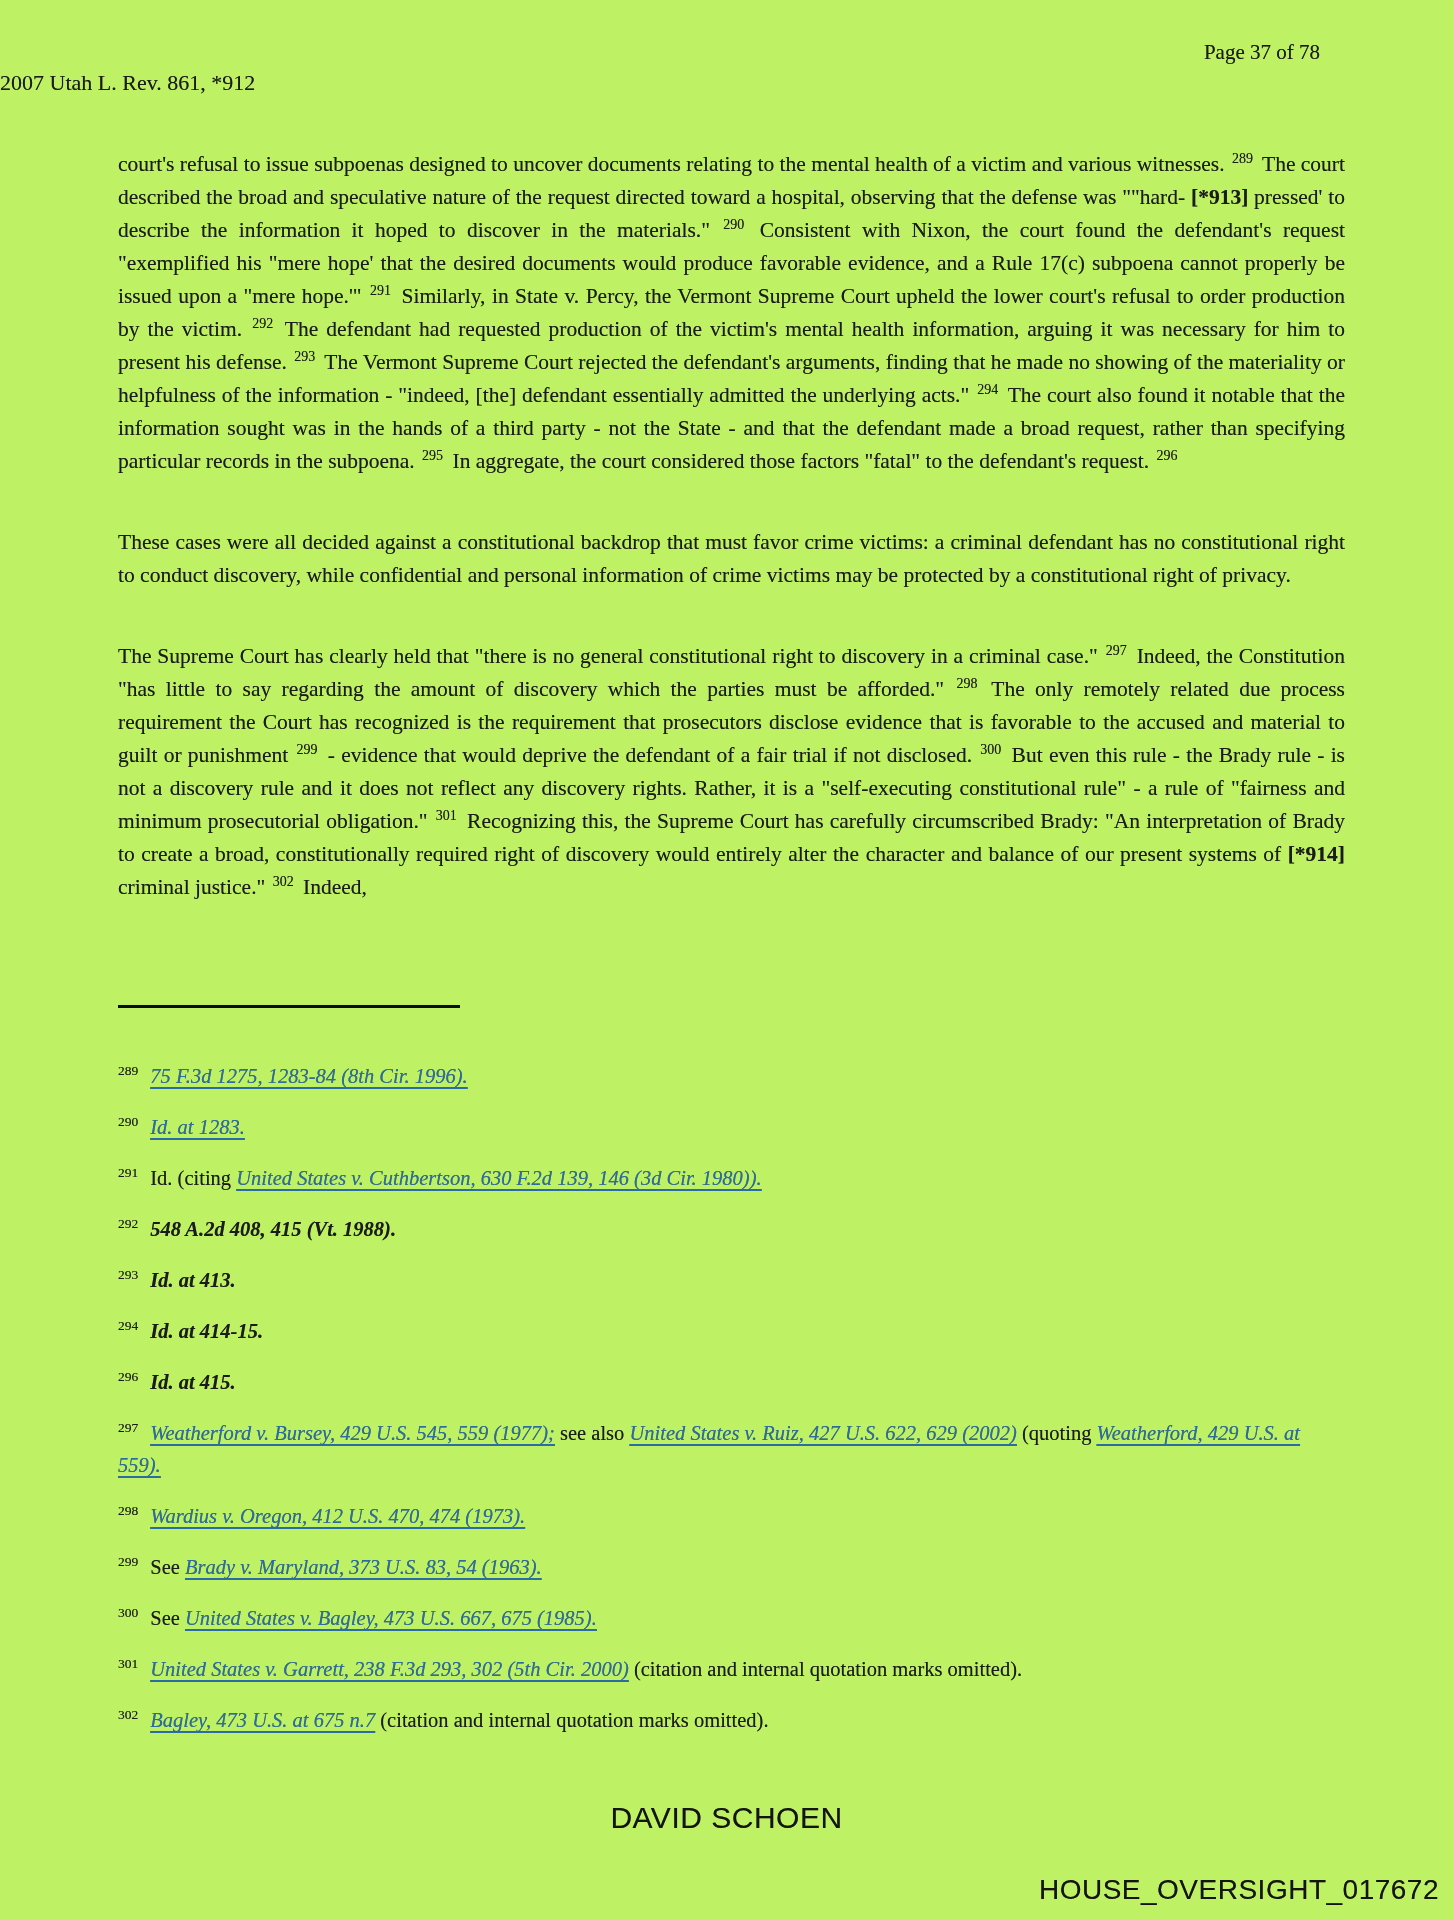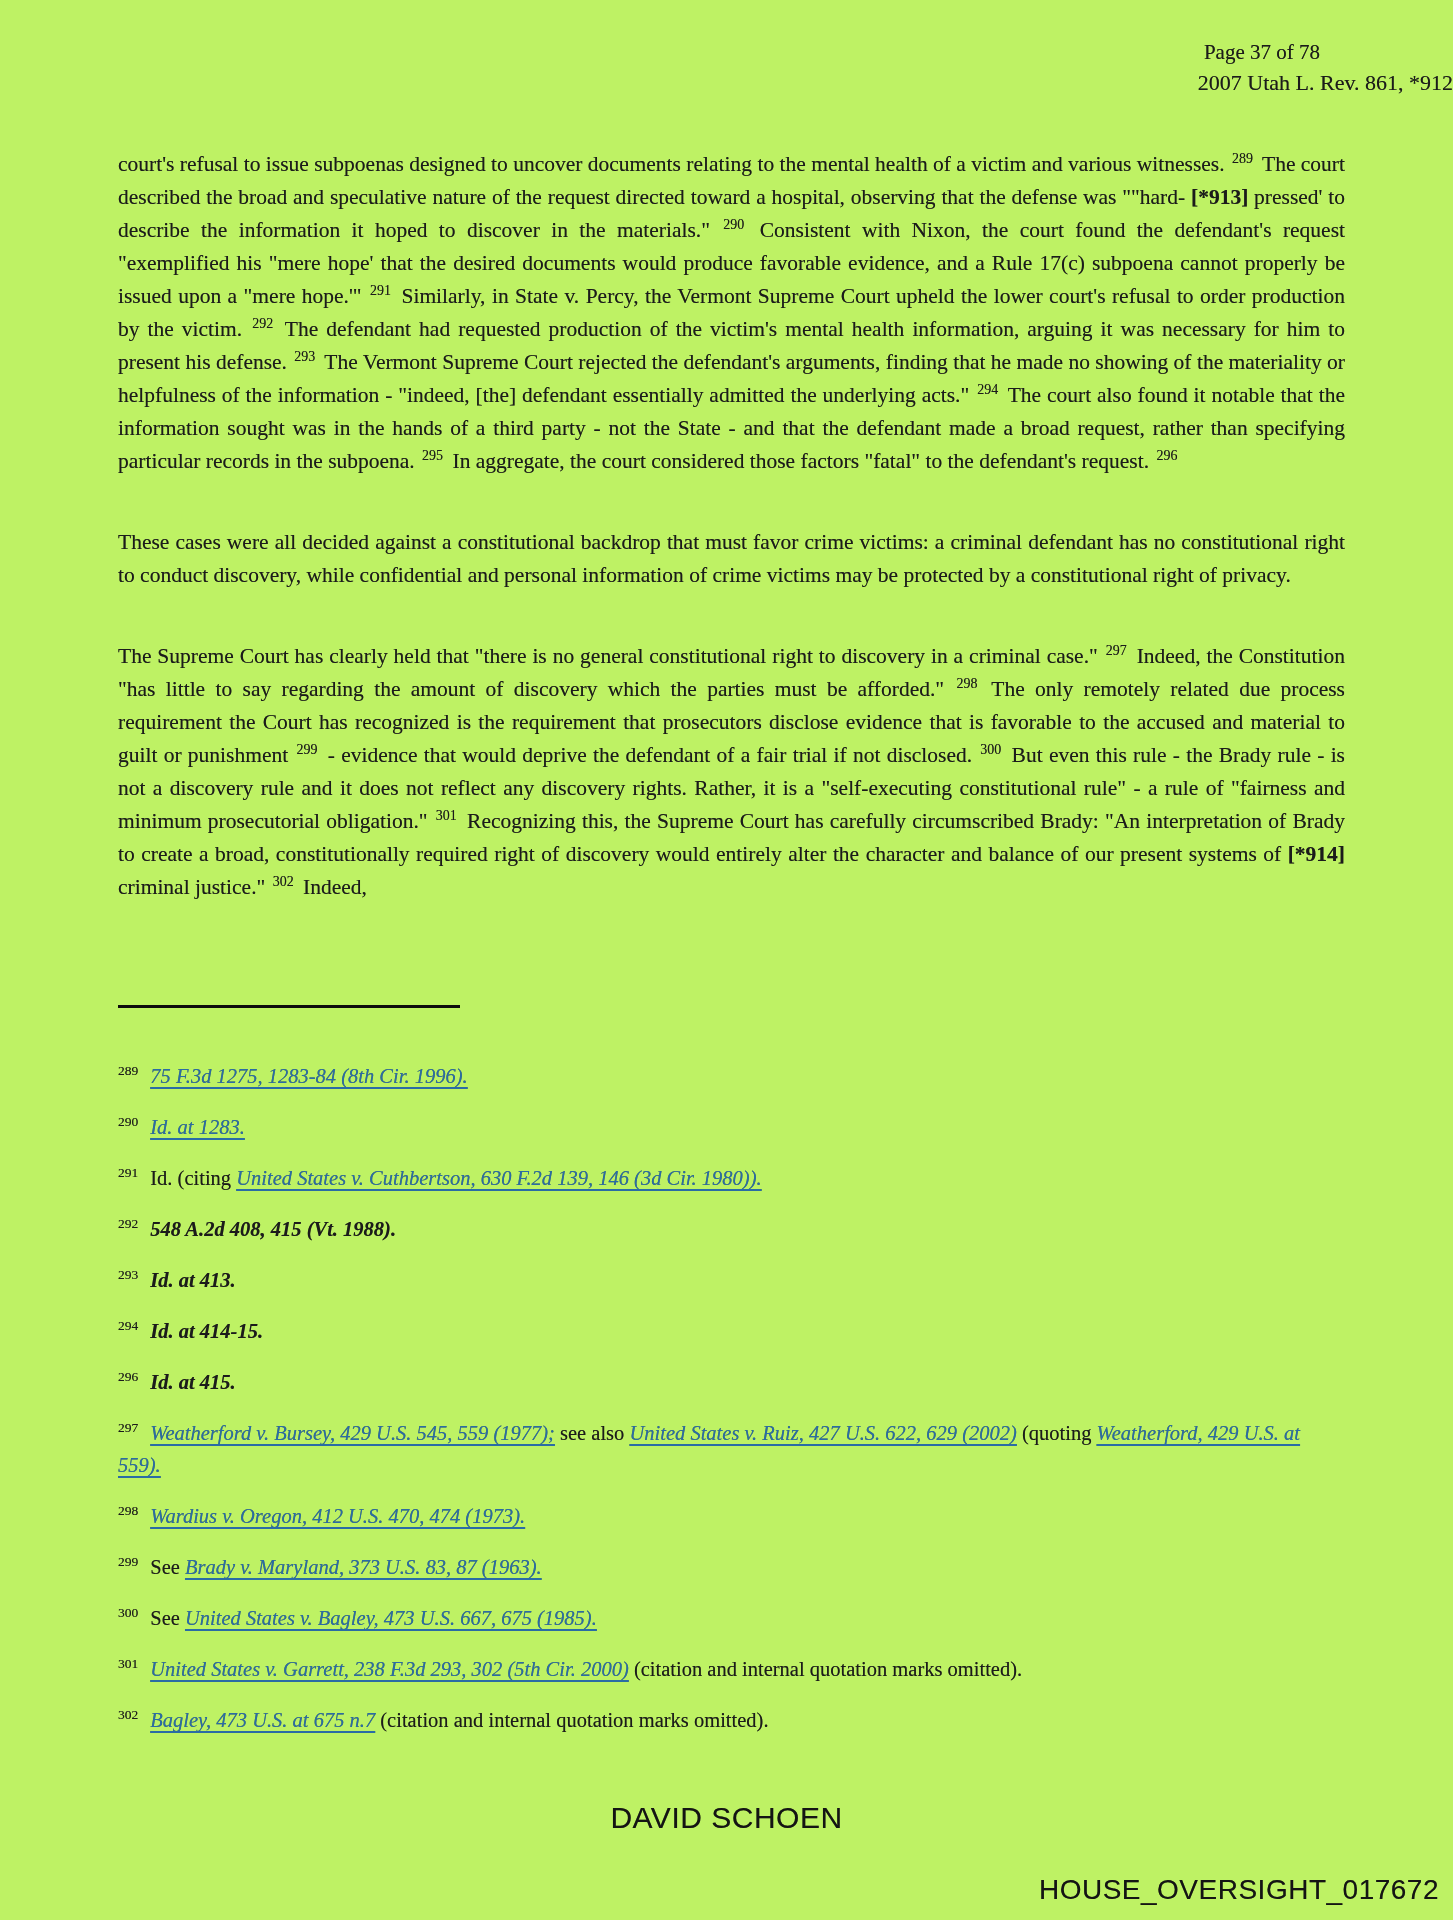--- a/index.html
+++ b/index.html
@@ -8,21 +8,21 @@
     font-family:"Liberation Serif","DejaVu Serif",serif; color:#1b1b1b;
     overflow:hidden;
     text-shadow:0 0 0.5px rgba(0,0,0,0.45);
   }
   .page-number {
     position:absolute; top:40px; right:133px;
     font-size:21px; white-space:nowrap;
   }
   .doc-title {
     position:absolute; top:70px; left:0; width:100%;
-    text-align:right; font-size:22px;
+    text-align:left; font-size:22px;
   }
   .content { position:absolute; top:148px; left:118px; width:1227px; }
   .body-para {
     margin:0 0 48px 0; text-align:justify;
     font-size:21.5px; line-height:33px;
   }
   .sup-ref {
     font-size:14px; line-height:0; vertical-align:super;
     margin:0 4px 0 2px;
   }
@@ -67,21 +67,21 @@
     <div class="fn-list">
         <div class="footnote"><sup class="fn-num">289</sup><span class="fn-body"><a class="cite-link" href="#">75 F.3d 1275, 1283-84 (8th Cir. 1996).</a></span></div>
         <div class="footnote"><sup class="fn-num">290</sup><span class="fn-body"><a class="cite-link" href="#">Id. at 1283.</a></span></div>
         <div class="footnote"><sup class="fn-num">291</sup><span class="fn-body"><span class="run-p">Id. (citing </span><a class="cite-link" href="#">United States v. Cuthbertson, 630 F.2d 139, 146 (3d Cir. 1980)).</a></span></div>
         <div class="footnote"><sup class="fn-num">292</sup><span class="fn-body"><span class="run-bi">548 A.2d 408, 415 (Vt. 1988).</span></span></div>
         <div class="footnote"><sup class="fn-num">293</sup><span class="fn-body"><span class="run-bi">Id. at 413.</span></span></div>
         <div class="footnote"><sup class="fn-num">294</sup><span class="fn-body"><span class="run-bi">Id. at 414-15.</span></span></div>
         <div class="footnote"><sup class="fn-num">296</sup><span class="fn-body"><span class="run-bi">Id. at 415.</span></span></div>
         <div class="footnote"><sup class="fn-num">297</sup><span class="fn-body"><a class="cite-link" href="#">Weatherford v. Bursey, 429 U.S. 545, 559 (1977);</a><span class="run-p"> see also </span><a class="cite-link" href="#">United States v. Ruiz, 427 U.S. 622, 629 (2002)</a><span class="run-p"> (quoting </span><a class="cite-link" href="#">Weatherford, 429 U.S. at 559).</a></span></div>
         <div class="footnote"><sup class="fn-num">298</sup><span class="fn-body"><a class="cite-link" href="#">Wardius v. Oregon, 412 U.S. 470, 474 (1973).</a></span></div>
-        <div class="footnote"><sup class="fn-num">299</sup><span class="fn-body"><span class="run-p">See </span><a class="cite-link" href="#">Brady v. Maryland, 373 U.S. 83, 87 (1963).</a></span></div>
+        <div class="footnote"><sup class="fn-num">299</sup><span class="fn-body"><span class="run-p">See </span><a class="cite-link" href="#">Brady v. Maryland, 373 U.S. 83, 54 (1963).</a></span></div>
         <div class="footnote"><sup class="fn-num">300</sup><span class="fn-body"><span class="run-p">See </span><a class="cite-link" href="#">United States v. Bagley, 473 U.S. 667, 675 (1985).</a></span></div>
         <div class="footnote"><sup class="fn-num">301</sup><span class="fn-body"><a class="cite-link" href="#">United States v. Garrett, 238 F.3d 293, 302 (5th Cir. 2000)</a><span class="run-p"> (citation and internal quotation marks omitted).</span></span></div>
         <div class="footnote"><sup class="fn-num">302</sup><span class="fn-body"><a class="cite-link" href="#">Bagley, 473 U.S. at 675 n.7</a><span class="run-p"> (citation and internal quotation marks omitted).</span></span></div>
       </div>
   </div>
 
   <div class="footer-name">DAVID SCHOEN</div>
   <div class="bates">HOUSE_OVERSIGHT_017672</div>
 </div>
 

